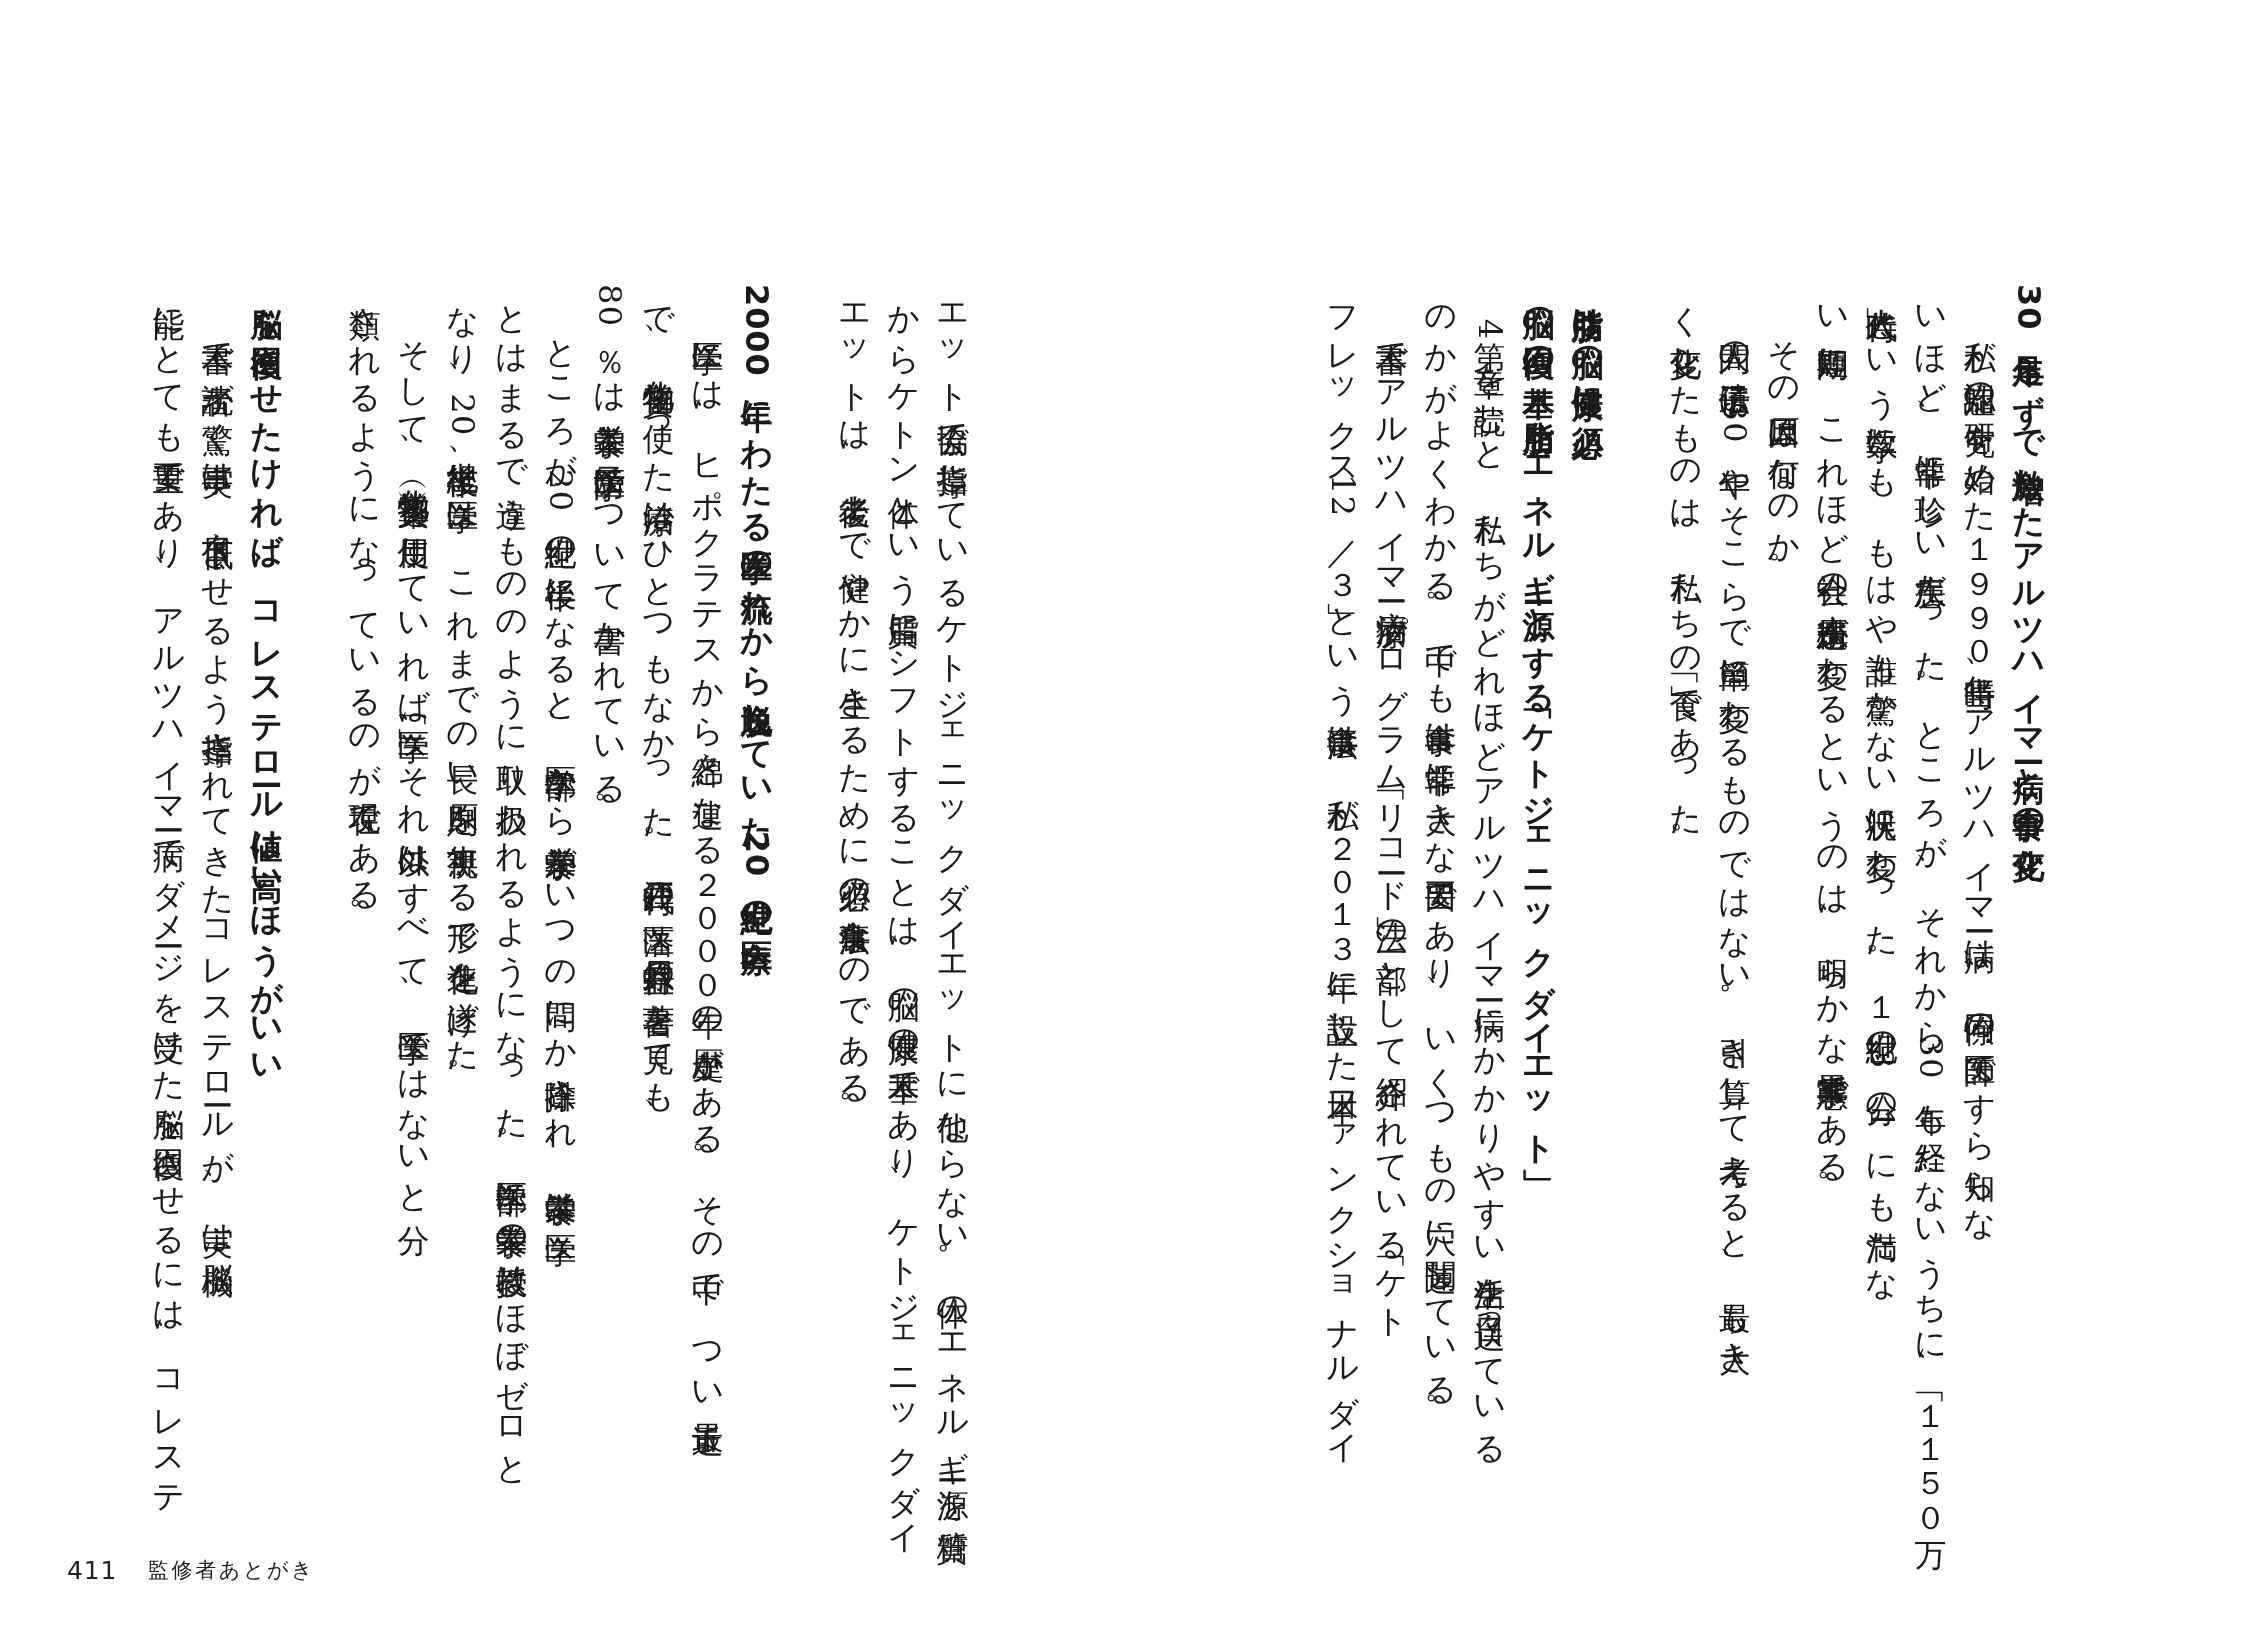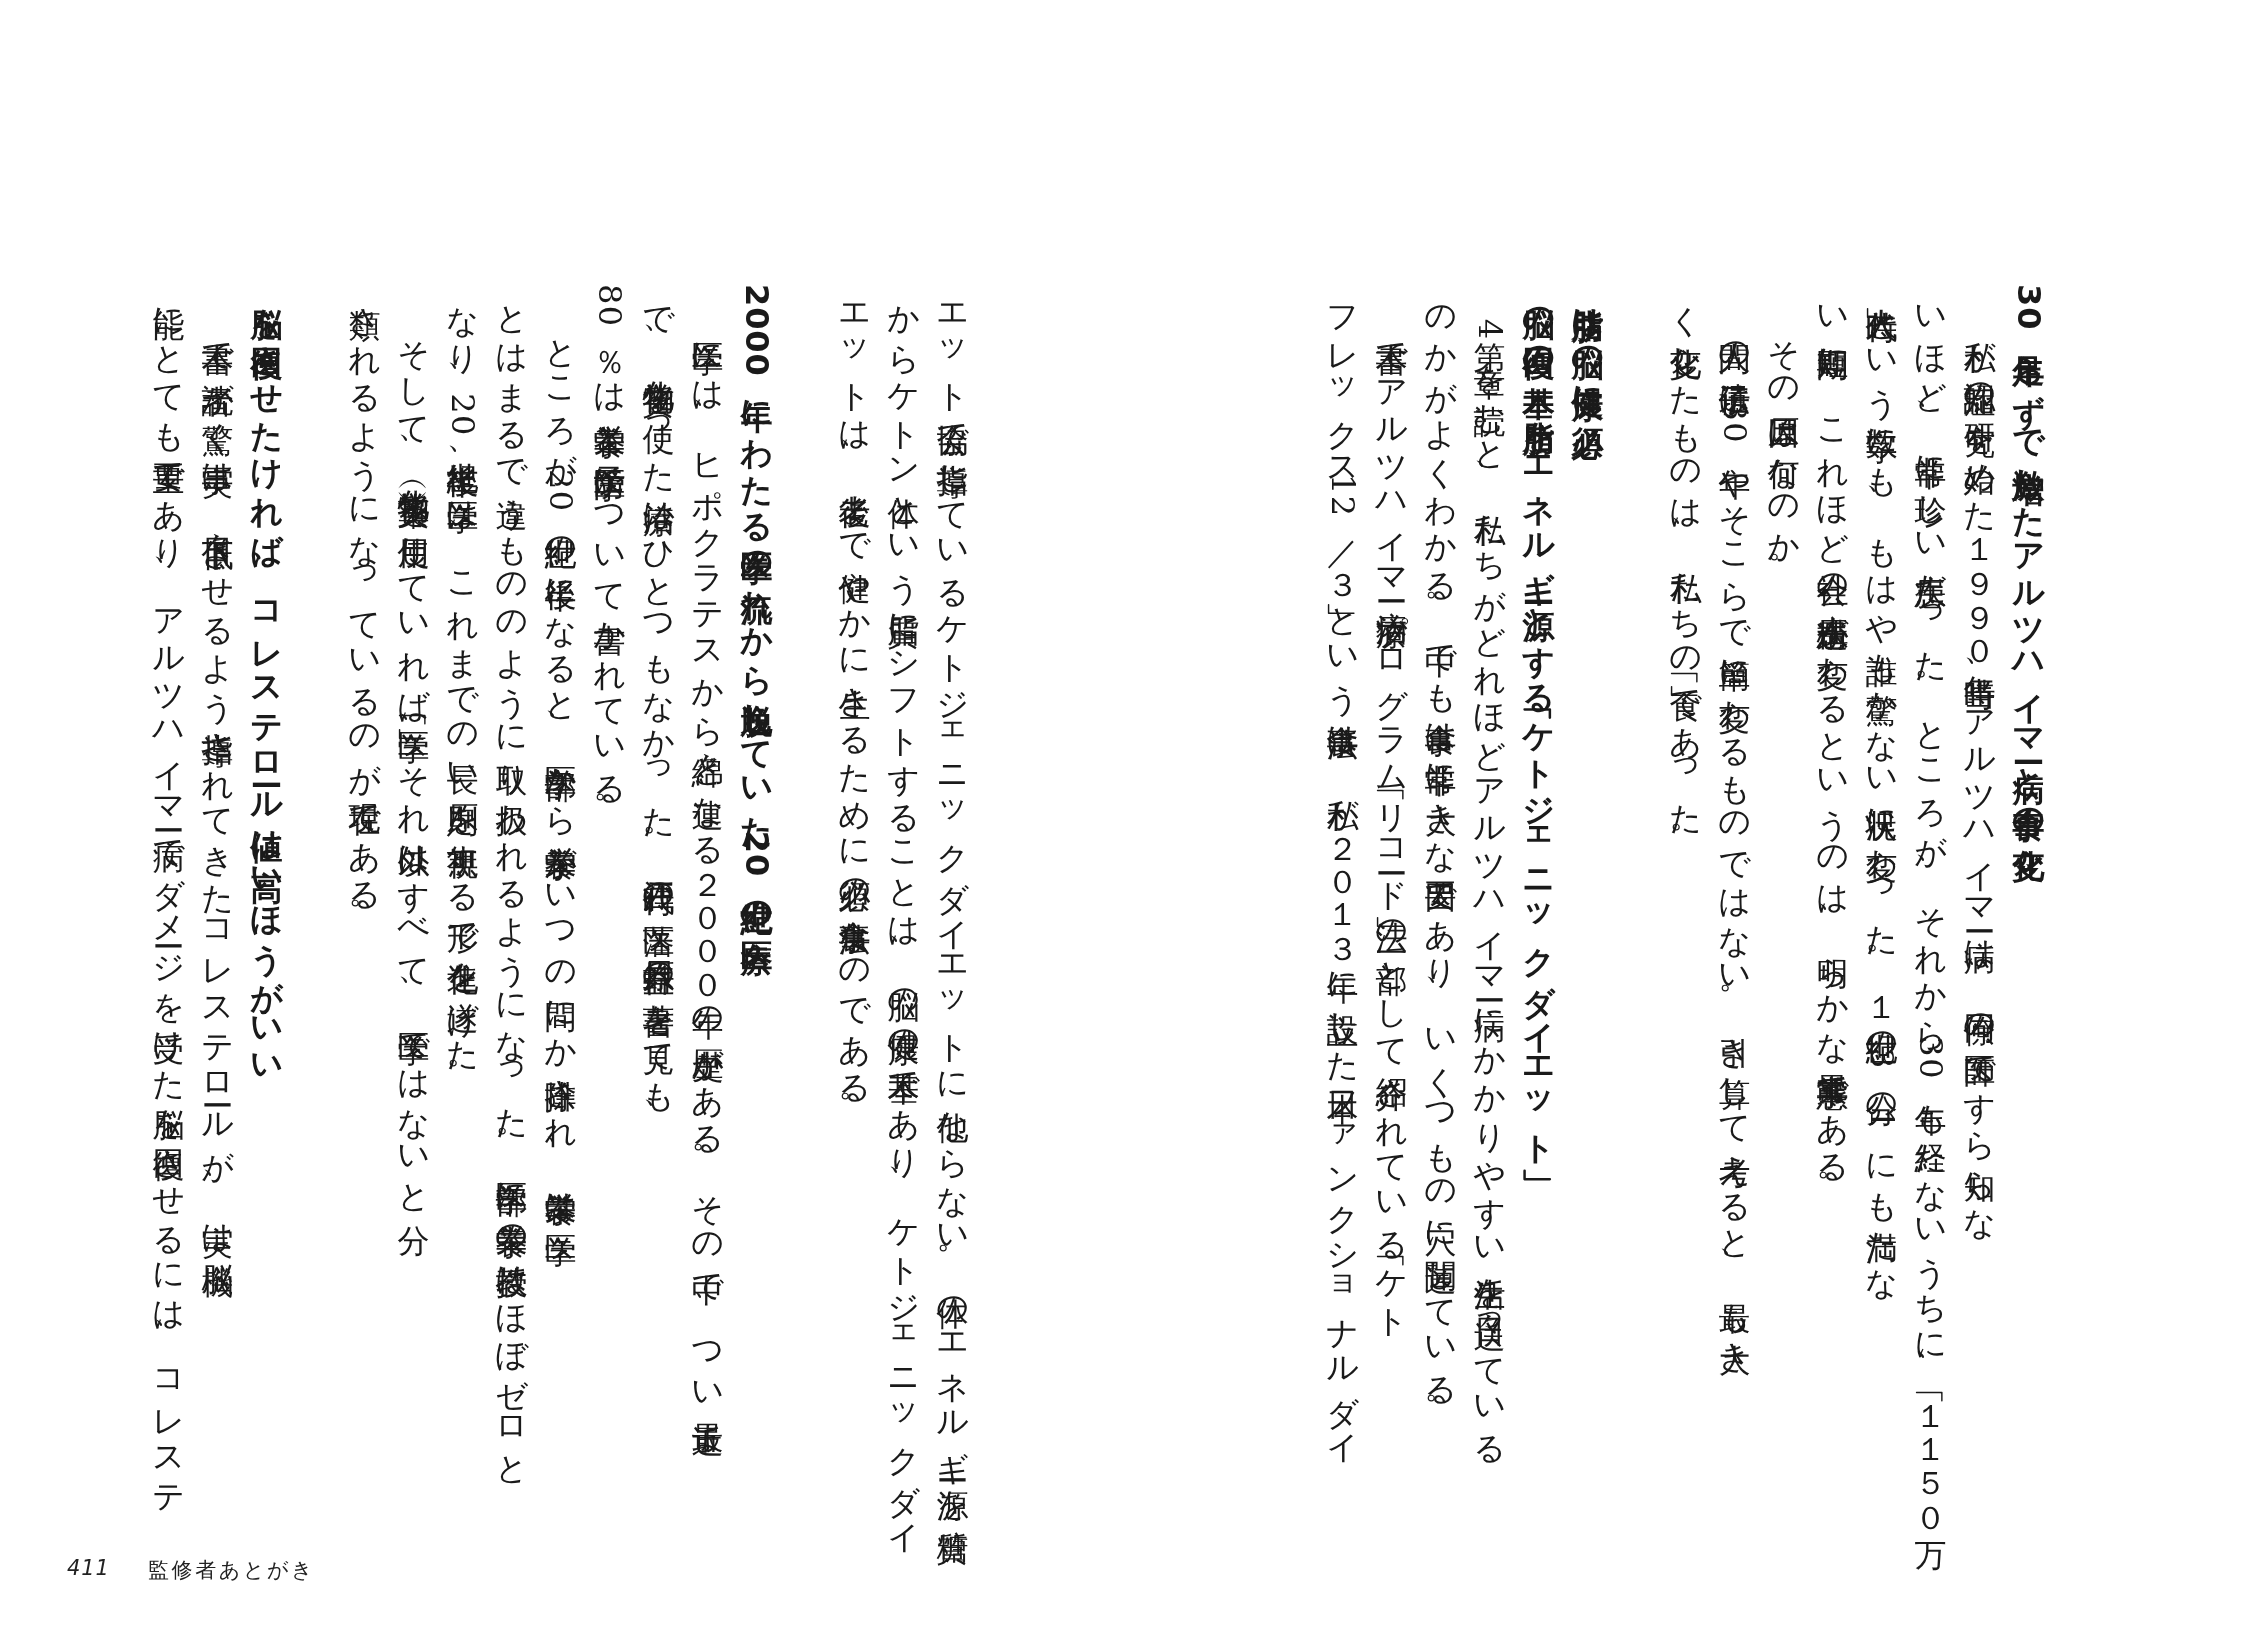--- a/index.html
+++ b/index.html
@@ -18,21 +18,21 @@
   .page-left .textblock { right:152px; }
   .col { display:block; margin:0; white-space:pre; }
   .col.h {
     font-family: "DejaVu Sans", "Liberation Sans", sans-serif;
     font-weight:bold; font-size:32px; letter-spacing:0.9px;
   }
   .col.spacer { height:0; }
   .pagenum {
     position:absolute; top:1556px;
     font-family: "DejaVu Sans", "Liberation Sans", sans-serif;
-    font-size:21px; color:#222; letter-spacing:0.9px;font-style:italic;
+    font-size:25px; color:#222; letter-spacing:0.9px;
   }
   .pn-left { left:67px; }
   .running-head {
     position:absolute; top:1556px; left:148px;
     font-family: "DejaVu Sans", "Liberation Sans", sans-serif;
     font-size:21px; color:#222; letter-spacing:2.6px;
   }
 </style>
 </head>
 <body>

